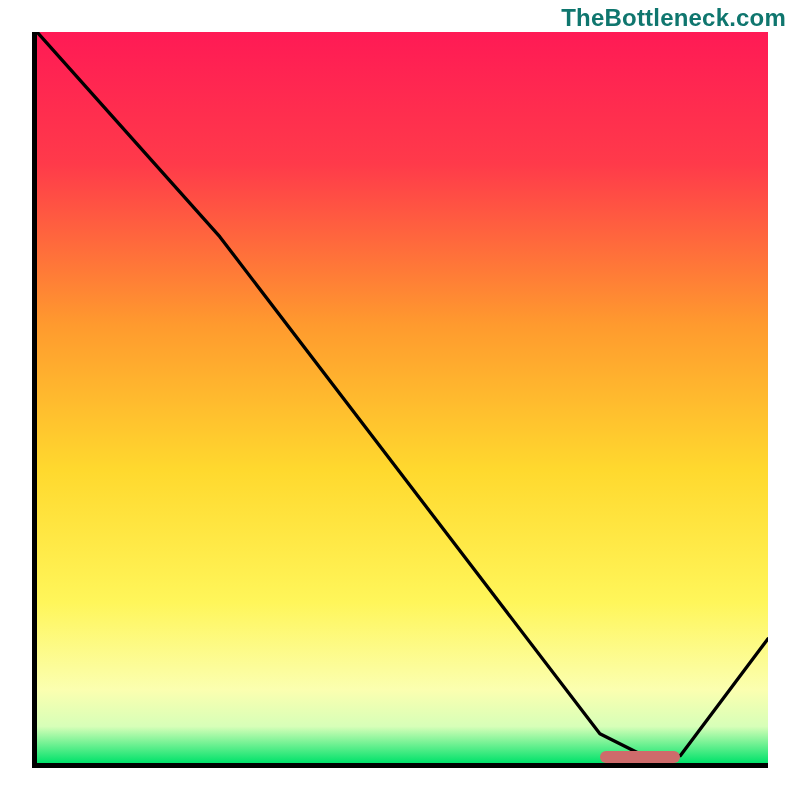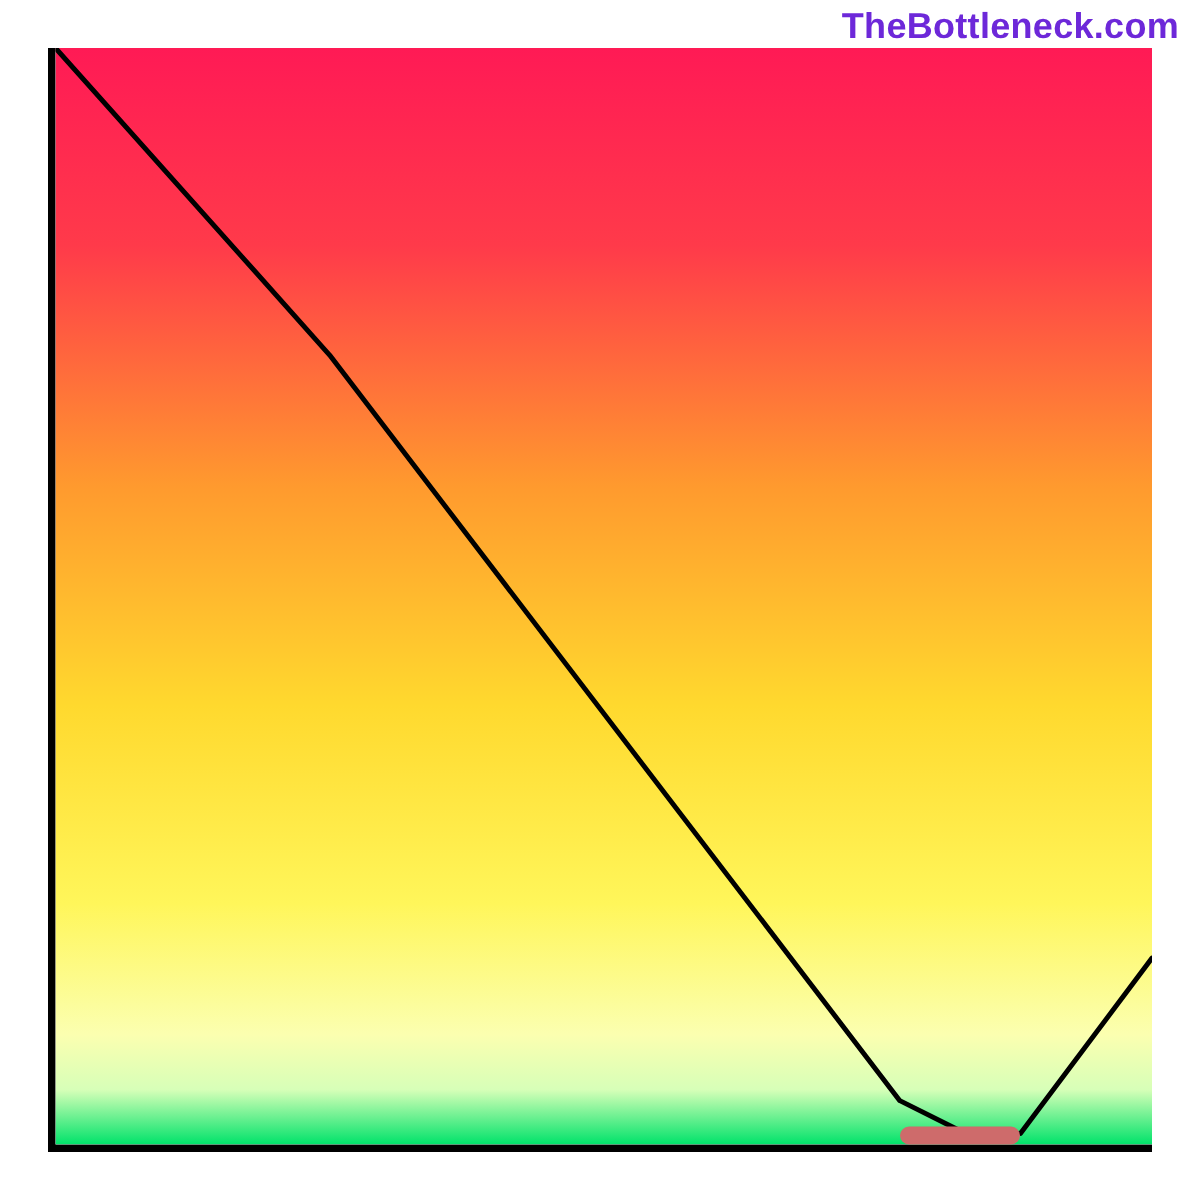--- a/index.html
+++ b/index.html
@@ -15,21 +15,21 @@
     position: relative;
     width: 800px;
     height: 800px;
   }
   .watermark {
     position: absolute;
     top: 4px;
     right: 14px;
     font-size: 24px;
     font-weight: 600;
-    color: #6d28d9;
+    color: #0f766e;
     letter-spacing: 0.2px;
     user-select: none;
   }
   .plot {
     position: absolute;
     left: 32px;
     top: 32px;
     width: 736px;
     height: 736px;
     box-sizing: border-box;

